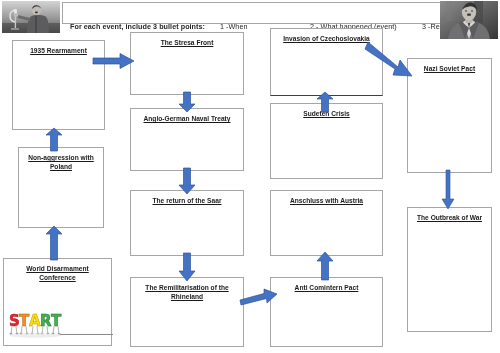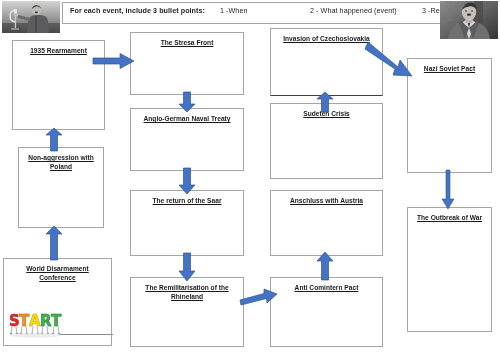--- a/index.html
+++ b/index.html
@@ -38,21 +38,21 @@
     font-size: 7.2px;
     color: #262626;
     letter-spacing: 0.05px;
     white-space: nowrap;
   }
   .header-text span.seg {
     display: inline-block;
   }
   .seg-prompt { width: 150px; font-weight: bold; }
   .seg-one    { width: 90px; }
-  .seg-two    { width: 112px; }
+  .seg-two    { width: 112px; margin-top: 16px; }
   .seg-three  { width: 40px; }
 
   
   .photo {
     position: absolute;
     overflow: hidden;
     background: #6b6b6b;
   }
   .photo svg { display: block; }
 

